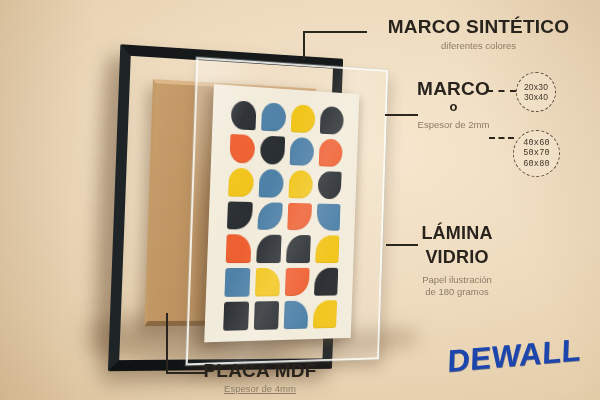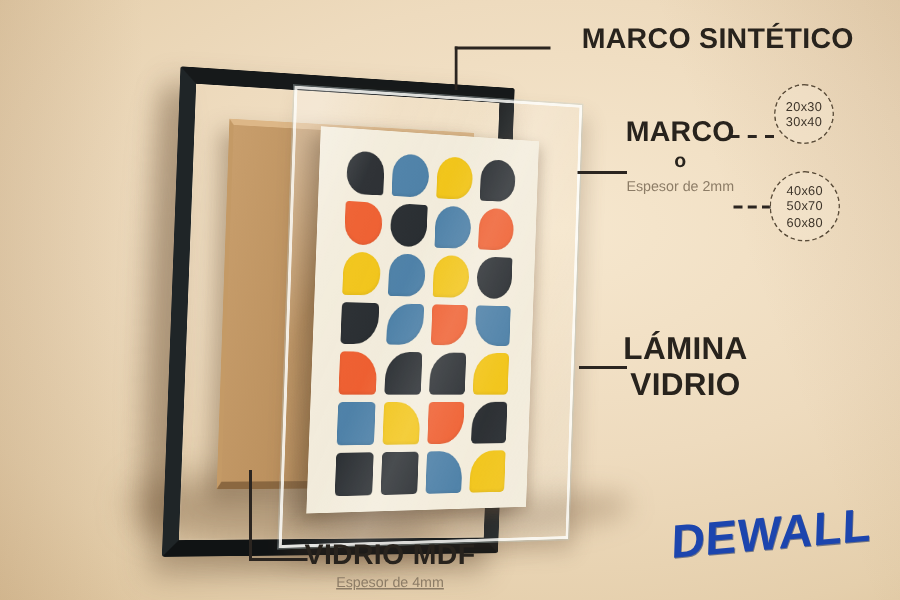--- a/index.html
+++ b/index.html
@@ -75,34 +75,34 @@
   .label-block{position:absolute;text-align:center;color:#28231d;}
   .label-title{font-weight:bold;letter-spacing:.2px;line-height:1.05;}
   .label-sub{font-size:9.5px;color:#8c7c66;line-height:1.3;margin-top:3px;}
   #marco-block{left:355px;top:17px;width:195px;margin-left:26px;}
   #marco-block .label-title{font-size:19px;}
   #vidrio-block{left:396px;top:78px;width:115px;}
   #vidrio-block .t1,#vidrio-block .t3{font-size:19px;font-weight:bold;line-height:21px;letter-spacing:.2px;}
   #vidrio-block .t2{font-size:13px;font-weight:bold;line-height:16px;}
   #vidrio-block .label-sub{margin-top:4px;}
   #lamina-block{left:392px;top:221px;width:130px;}
-  #lamina-block .label-title{font-size:21px;line-height:24px;}
+  #lamina-block .label-title{font-size:18px;line-height:24px;}
   #lamina-block .label-sub{margin-top:5px;}
   #placa-block{left:200px;top:361px;width:120px;}
   #placa-block .label-title{font-size:19px;}
   #placa-block .label-sub{margin-top:2px;text-decoration:underline;}
 
   .size-bubble{
     position:absolute;border:1.5px dashed #5a4c39;border-radius:50%;
     display:flex;flex-direction:column;align-items:center;justify-content:center;
     font-size:8.5px;line-height:1.18;color:#3e352a;background:rgba(246,232,210,.45);
     box-sizing:border-box;letter-spacing:.2px;
   }
-  #size-bubble-small{left:516px;top:56px;width:40px;height:40px;}
-  #size-bubble-large{left:513px;top:114px;width:47px;height:47px;}
+  #size-bubble-small{left:516px;top:72px;width:40px;height:40px;}
+  #size-bubble-large{left:513px;top:130px;width:47px;height:47px;font-family:Liberation Mono, monospace;}
 
   #brand-logo{
     position:absolute;left:447px;top:344px;width:155px;
     font-size:31px;font-weight:bold;letter-spacing:.5px;
     transform:rotate(-5deg) skewX(-7deg);transform-origin:left bottom;
     text-shadow:.6px .8px 0 rgba(17,40,95,.55);
   }
 </style>
 </head>
 <body>
@@ -154,20 +154,21 @@
   <div class="leader" id="vidrio-line"></div>
   <div class="leader" id="lamina-line"></div>
   <div class="leader" id="placa-line-v"></div>
   <div class="leader" id="placa-line-h"></div>
   <div class="dash-connector" id="vidrio-dash"></div>
   <div class="dash-connector" id="acrilico-dash"></div>
 
   <div class="label-block" id="marco-block">
     <div class="label-title">MARCO SINTÉTICO</div>
     <div class="label-sub">
+      <div>diferentes colores</div>
     </div>
   </div>
 
   <div class="label-block" id="vidrio-block">
     <div class="t1">MARCO</div>
     <div class="t2">o</div>
     <div class="label-sub">Espesor de 2mm</div>
   </div>
 
   <div class="size-bubble" id="size-bubble-small">
@@ -176,22 +177,26 @@
   </div>
   <div class="size-bubble" id="size-bubble-large">
     <div>40x60</div>
     <div>50x70</div>
     <div>60x80</div>
   </div>
 
   <div class="label-block" id="lamina-block">
     <div class="label-title">LÁMINA</div>
     <div class="label-title">VIDRIO</div>
+    <div class="label-sub">
+      <div>Papel ilustración</div>
+      <div>de 180 gramos</div>
+    </div>
   </div>
 
   <div class="label-block" id="placa-block">
-    <div class="label-title">VIDRIO MDF</div>
+    <div class="label-title">PLACA MDF</div>
     <div class="label-sub">Espesor de 4mm</div>
   </div>
 
   <div id="brand-logo" style="color: rgb(28, 69, 174);">DEWALL</div>
 
 </div>
 
 </body></html>

